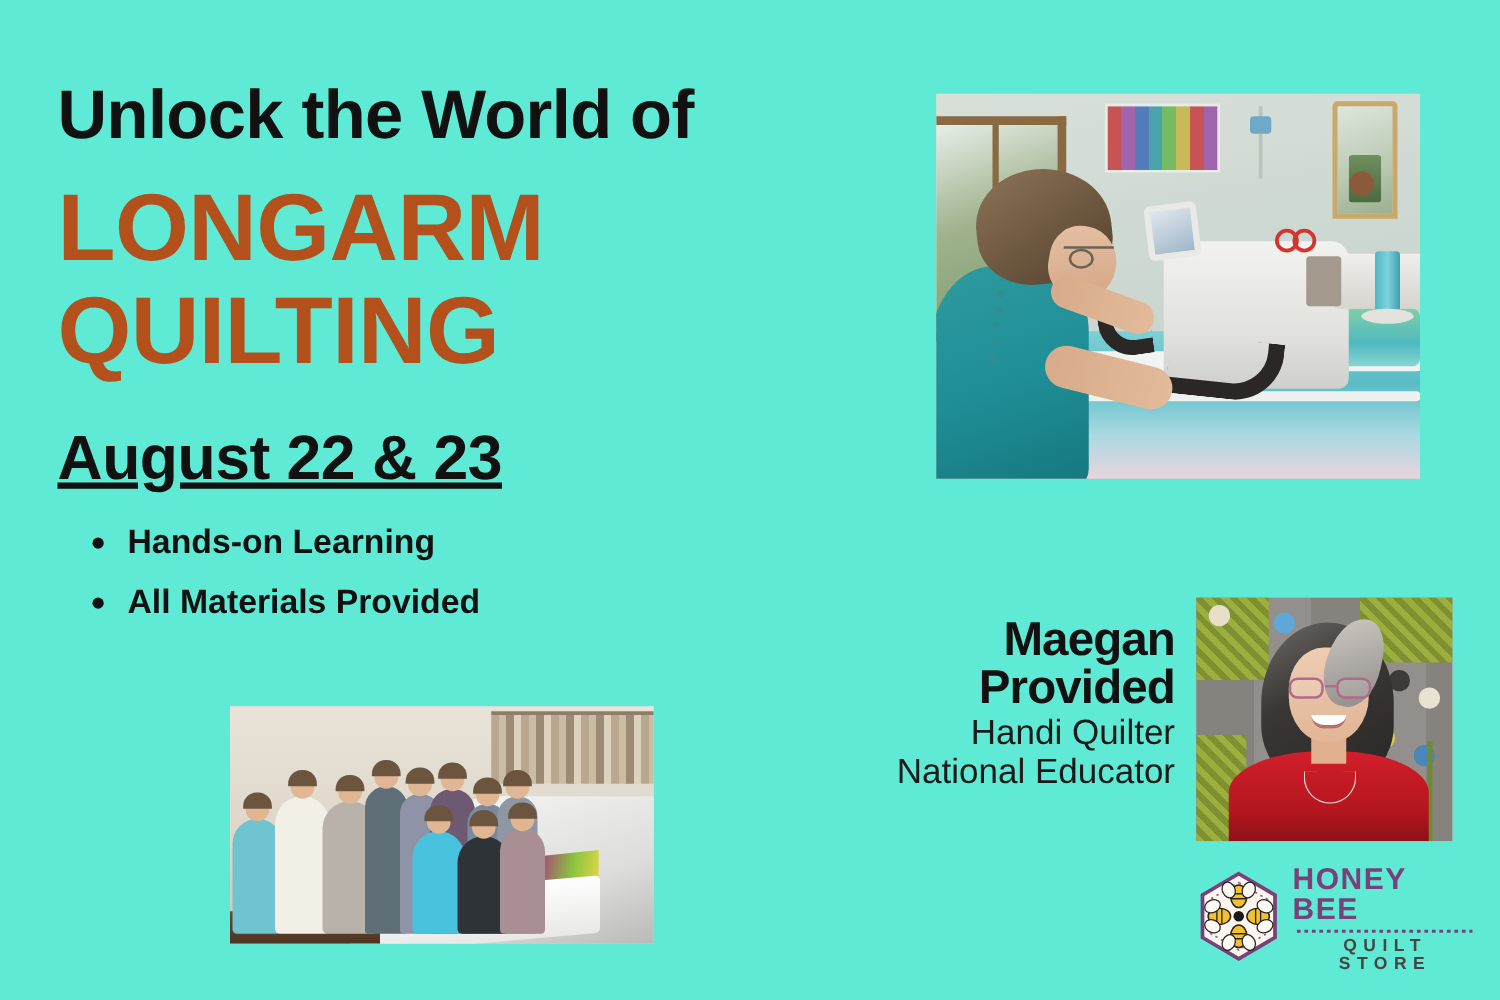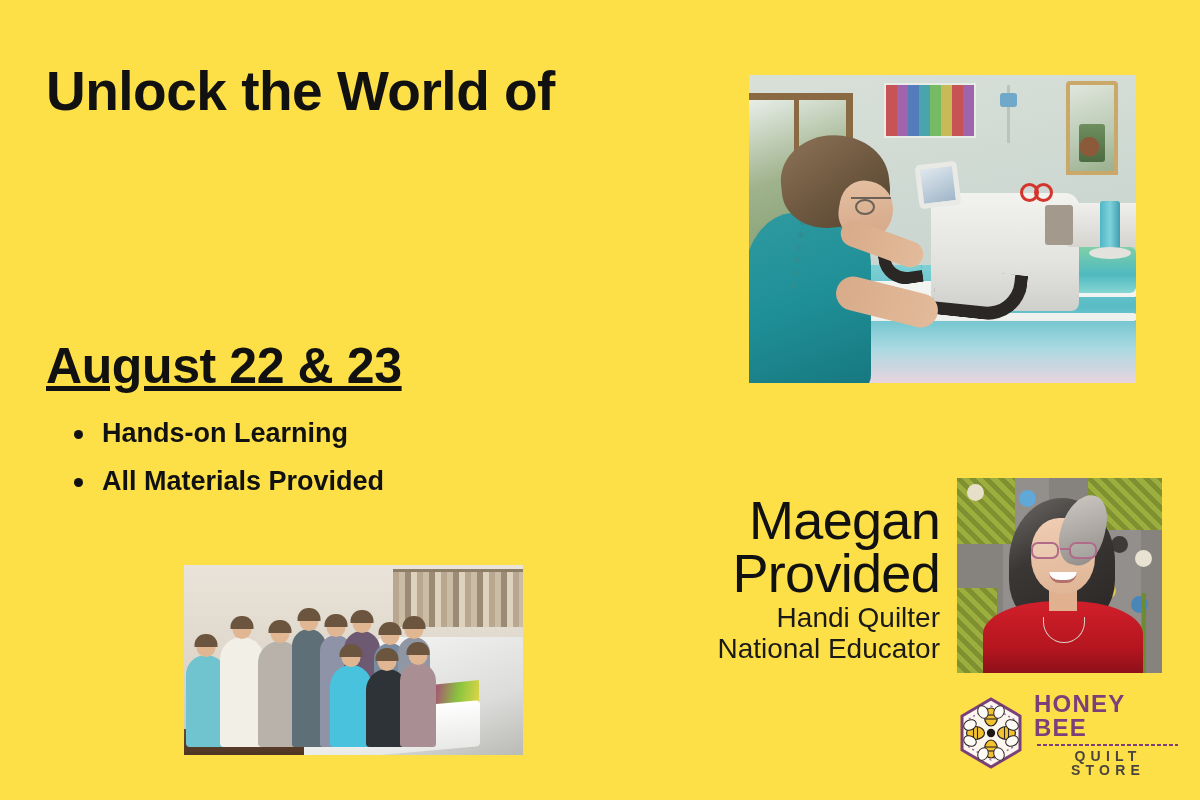--- a/index.html
+++ b/index.html
@@ -15,21 +15,21 @@
     background: #F5EFE5;
     font-family: "Liberation Sans", sans-serif;
     position: relative;
     color: #0d0d0d;
   }
 
   .flyer {
     position: relative;
     width: 1200px;
     height: 800px;
-    background: #fde047;
+    background: #5eead4;
   }
 
   
   .headline-block {
     position: absolute;
     left: 46px;
     top: 62px;
     width: 650px;
   }
 
@@ -392,22 +392,22 @@
 
   
   .speaker {
     position: absolute;
     left: 560px;
     top: 494px;
     width: 380px;
     text-align: right;
   }
   .speaker-name {
-    font-size: 54px;
-    font-weight: 400;
+    font-size: 38px;
+    font-weight: 700;
     line-height: 0.99;
     letter-spacing: -0.7px;
     color: #111111;
   }
   .speaker-name .n-row { display: block; }
   .speaker-role {
     font-size: 28px;
     font-weight: 400;
     line-height: 1.1;
     color: #1a1a1a;
@@ -456,20 +456,24 @@
     padding-left: 4px;
   }
 </style>
 </head>
 <body>
 
 <div class="flyer">
 
   <div class="headline-block">
     <div class="headline-line1">Unlock the World of</div>
+    <div class="headline-accent">
+      <span class="accent-row">LONGARM</span>
+      <span class="accent-row">QUILTING</span>
+    </div>
   </div>
 
   <div class="date-line">August 22 &amp; 23</div>
 
   <ul class="bullets">
     <li>Hands-on Learning</li>
     <li>All Materials Provided</li>
   </ul>
 
   <div class="photo" id="photo-longarm">

